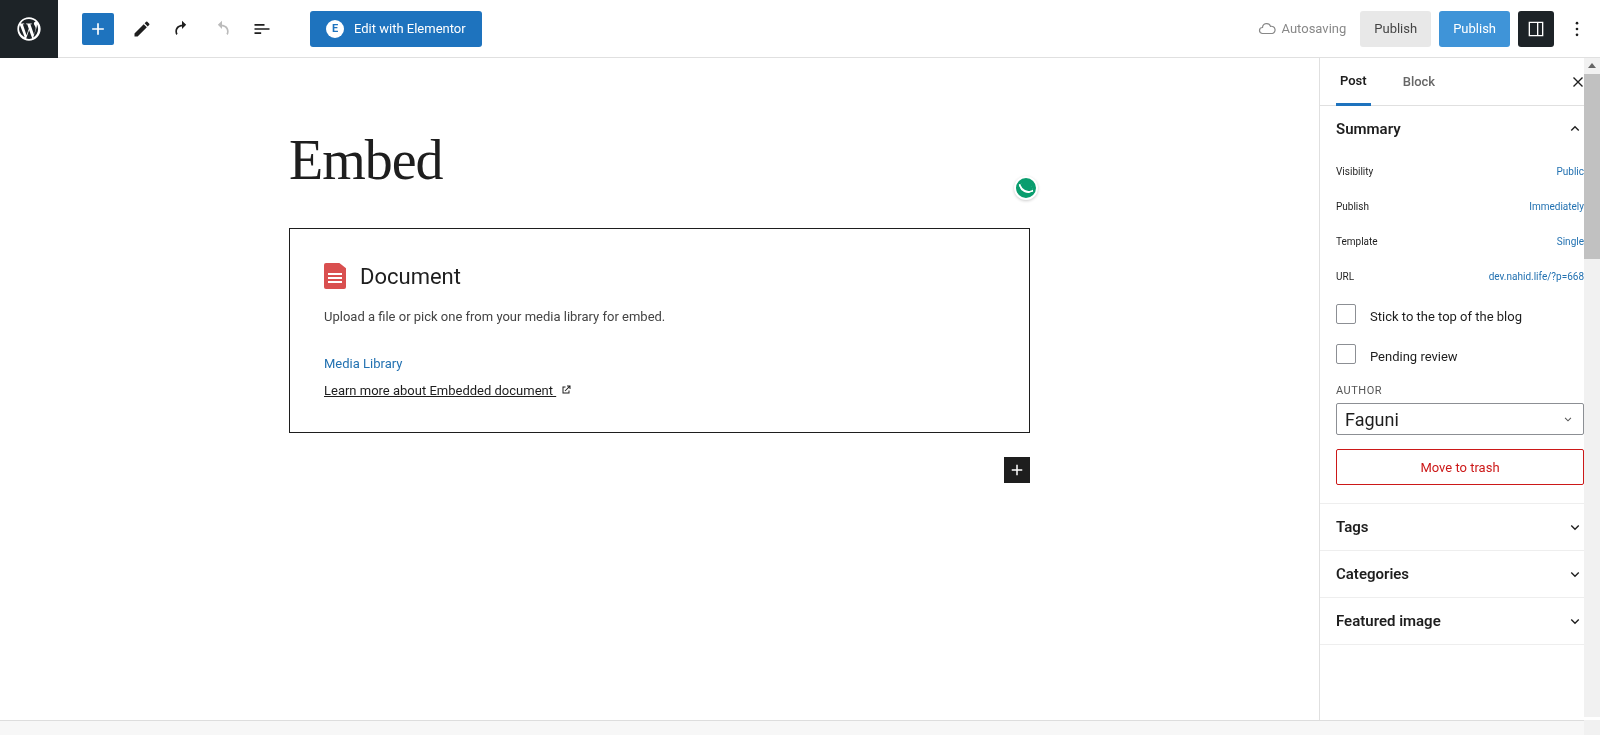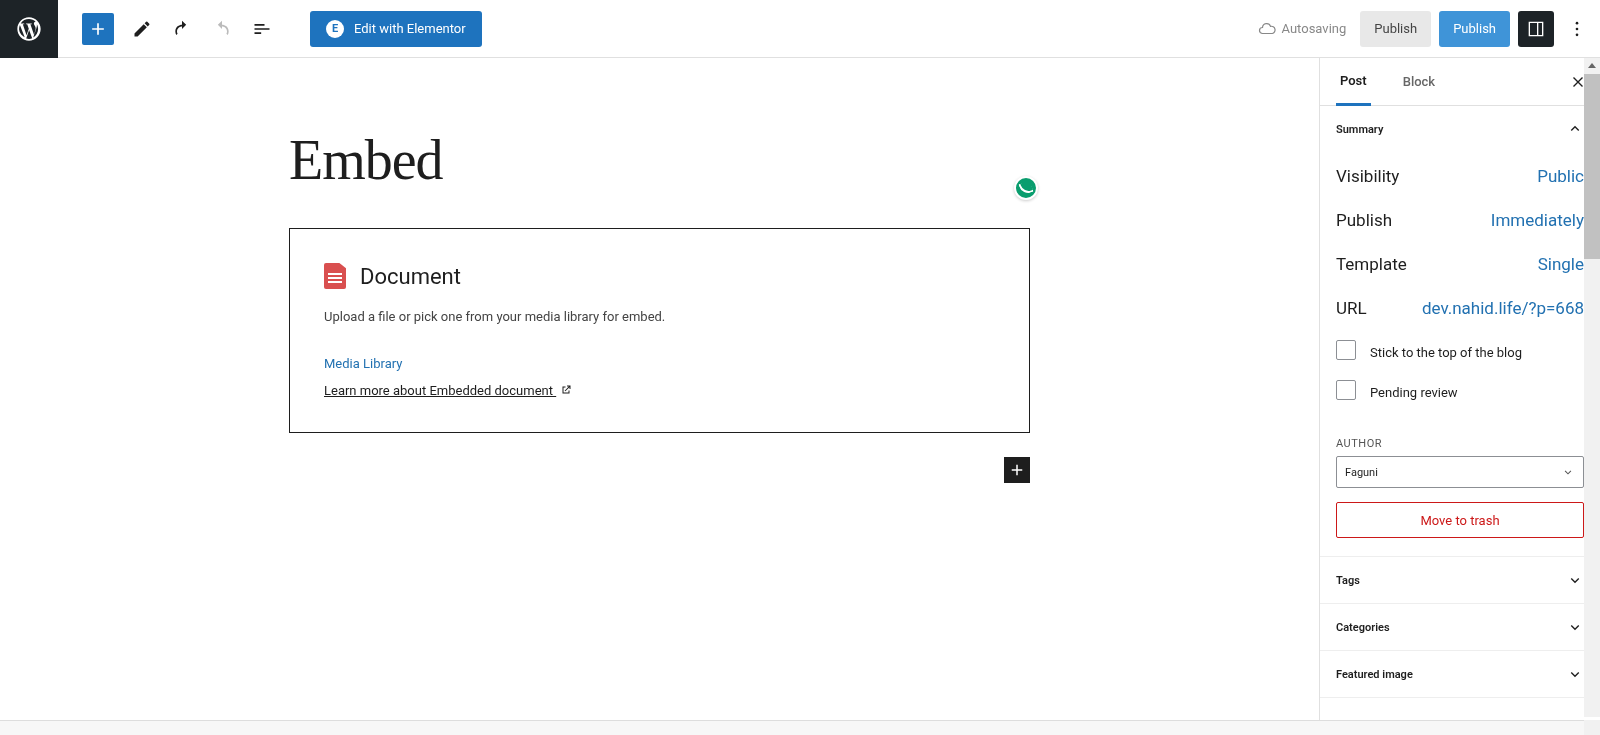--- a/index.html
+++ b/index.html
@@ -52,31 +52,31 @@
 
   
   .sidebar { width:281px; border-left:1px solid #e0e0e0; display:flex; flex-direction:column; position:relative;}
   .sb-tabs { display:flex; height:48px; border-bottom:1px solid #e0e0e0; align-items:stretch; padding:0 16px; position:relative;}
   .sb-tab { padding:0 4px; margin-right:28px; display:flex; align-items:center; font-size:13px; color:#666; cursor:pointer; font-weight:500;}
   .sb-tab.active { color:#1e1e1e; font-weight:600; border-bottom:3px solid #1e73be; margin-bottom:-1px;}
   .sb-close { position:absolute; right:10px; top:12px; width:24px; height:24px; cursor:pointer; display:flex; align-items:center; justify-content:center;}
   .sb-close svg{width:18px;height:18px;fill:#1e1e1e;}
   .sb-body { flex:1; overflow-y:auto; }
   .panel-head { display:flex; align-items:center; justify-content:space-between; padding:14px 16px; cursor:pointer;}
-  .panel-head .title { font-weight:600; font-size:11px;}
+  .panel-head .title { font-weight:600; font-size:15px;}
   .panel-head svg{width:18px;height:18px;fill:#1e1e1e;}
   .panel { border-bottom:1px solid #eee;}
   .panel-body { padding: 2px 16px 18px 16px;}
-  .prow { display:flex; justify-content:space-between; padding:12px 0; font-size:17px;align-items:center;}
+  .prow { display:flex; justify-content:space-between; padding:12px 0; font-size:10px;align-items:center;}
   .prow .label{ color:#1e1e1e;}
   .prow .value{ color:#2271b1; cursor:pointer;}
   .pcheck { display:flex; align-items:flex-end; gap:14px; padding:10px 0; font-size:13px;}
   .pcheck .box{ width:20px; height:20px; border:1px solid #8c8f94; border-radius:2px; cursor:pointer;}
-  .section-label { font-size:11px; letter-spacing:0.5px; color:#555; text-transform:uppercase; margin-top:27px; margin-bottom:6px;}
-  .author-select { width:100%; height:32px; border:1px solid #8c8f94; border-radius:2px; padding:0 8px; font-size:11px; display:flex; align-items:center; justify-content:space-between; cursor:pointer; margin-bottom:14px;}
+  .section-label { font-size:11px; letter-spacing:0.5px; color:#555; text-transform:uppercase; margin-top:10px; margin-bottom:6px;}
+  .author-select { width:100%; height:32px; border:1px solid #8c8f94; border-radius:2px; padding:0 8px; font-size:18px; display:flex; align-items:center; justify-content:space-between; cursor:pointer; margin-bottom:14px;}
   .author-select svg{width:14px;height:14px;fill:#555;}
   .trash-btn { width:100%; height:36px; border:1px solid #cc1818; color:#cc1818; background:#fff; display:flex; align-items:center; justify-content:center; font-size:13px; cursor:pointer; border-radius:2px;}
 
   
   .rsb { position:absolute; right:0; top:58px; width:16px; height:calc(735px - 58px - 18px); background:#f1f1f1;}
   .rsb .thumb{ background:#c1c1c1; width:100%;}
   .rsb .t1{ height:28%; margin-top:0;}
   .bsb { position:absolute; left:0; right:16px; bottom:0; height:15px; border-top:1px solid #ddd; background:#f7f7f7;}
   .rsb-corner{position:absolute; right:0; bottom:0; width:16px; height:15px; background:#f1f1f1;}
   .rsb .arrow{display:flex;align-items:center;justify-content:center;height:16px;}

